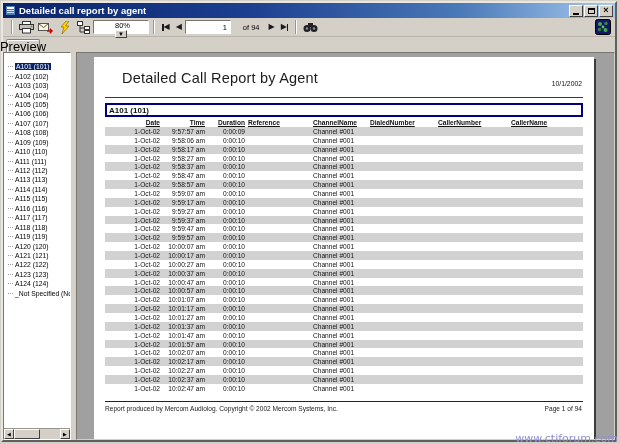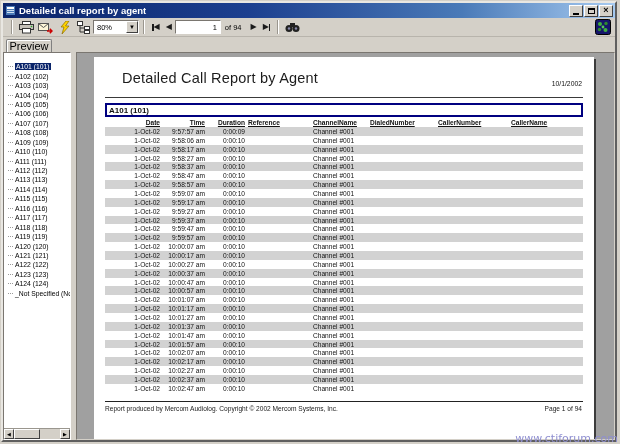--- a/index.html
+++ b/index.html
@@ -34,47 +34,47 @@
   .toolbar {
     height:19px; display:flex; align-items:center; padding:1px 4px;
     border-bottom:1px solid #b8b4ac;
   }
   .tbtn {
     width:19px; height:17px; display:flex; align-items:center; justify-content:center;
     cursor:pointer;
   }
   .sep { width:0; height:14px; border-left:1px solid #9a968e; border-right:1px solid #fff; margin:0 4px; }
   .combo {
-    width:46px; height:14px; background:#fff; border:1px solid;
+    width:56px; height:14px; background:#fff; border:1px solid;
     border-color:#7a7670 #fff #fff #7a7670;
-    display:flex; align-items:center; font-size:7.5px; cursor:pointer;
+    display:flex; align-items:center; font-size:7.5px; cursor:pointer;flex-direction:column;
   }
   .combo .cval { flex:1; padding-left:3px; }
   .combo .cbtn {
     width:12px; height:12px; background:#d4d0c8;
     border:1px solid; border-color:#fff #404040 #404040 #fff;
     display:flex; align-items:center; justify-content:center; font-size:6px; color:#000;
   }
   .pageinput {
     width:46px; height:14px; background:#fff; border:1px solid;
     border-color:#7a7670 #fff #fff #7a7670;
     font-size:7.5px; text-align:right; padding:0 3px 0 0;
     font-family:"Liberation Sans", sans-serif;
   }
   .navbtn { font-size:8px; color:#1a1a1a; line-height:1; display:flex; align-items:center; cursor:pointer; padding:0 3px; }
   .navbtn .bar { width:1.5px; height:7px; background:#1a1a1a; }
-  .oflabel { font-size:7.5px; color:#000; margin:0 6px 0 4px; }
+  .oflabel { font-size:7.5px; color:#000; margin:0 6px 0 12px; }
   .logo { margin-left:auto; display:flex; }
   
   .tabrow { height:15px; display:flex; align-items:flex-end; padding-left:3px; }
   .tab {
-    width:46px; height:13px; background:#d4d0c8;
+    width:34px; height:13px; background:#d4d0c8;
     border:1px solid #808080; border-bottom:none; border-radius:2px 2px 0 0;
     box-shadow:inset 1px 1px 0 #fff;
-    font-size:11px; display:flex; align-items:center; justify-content:center; cursor:pointer;
+    font-size:13px; display:flex; align-items:center; justify-content:center; cursor:pointer;
   }
   
   .content { display:flex; height:388px; }
   .sidebar {
     width:68px; background:#fff; position:relative;
     border:1px solid; border-color:#7a7670 #fff #fff #7a7670;
     overflow:hidden;
   }
   .tree { padding-top:9px; }
   .tree-item { display:flex; align-items:center; height:9.45px; white-space:nowrap; cursor:pointer; }

